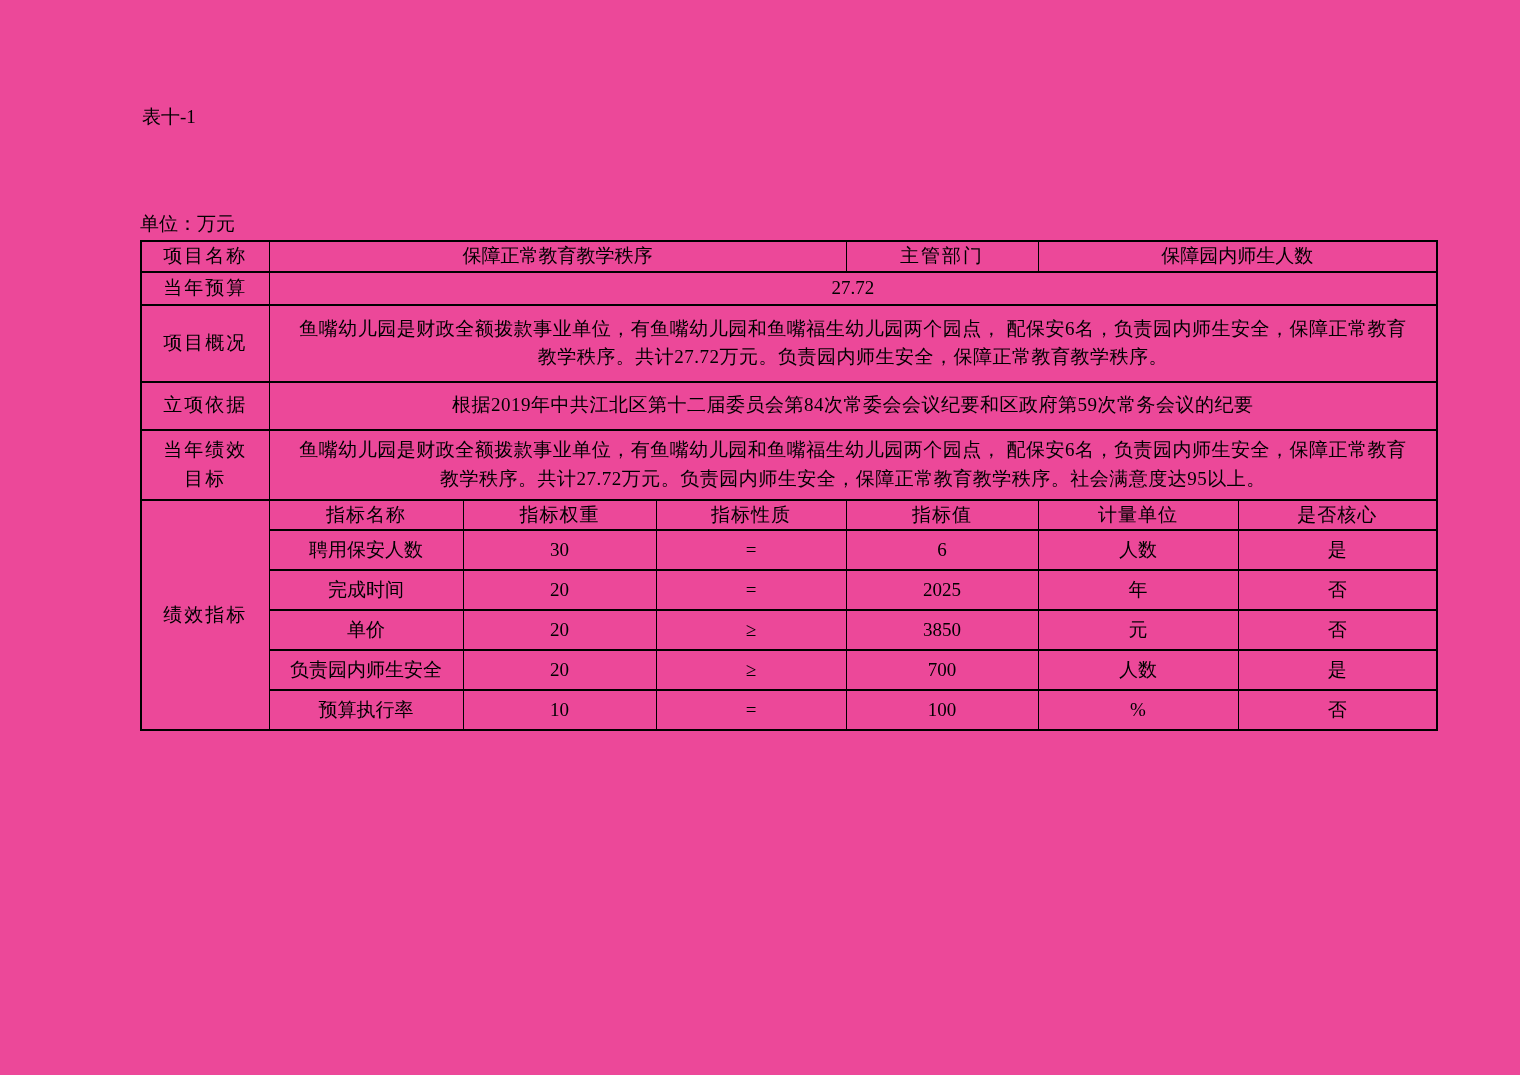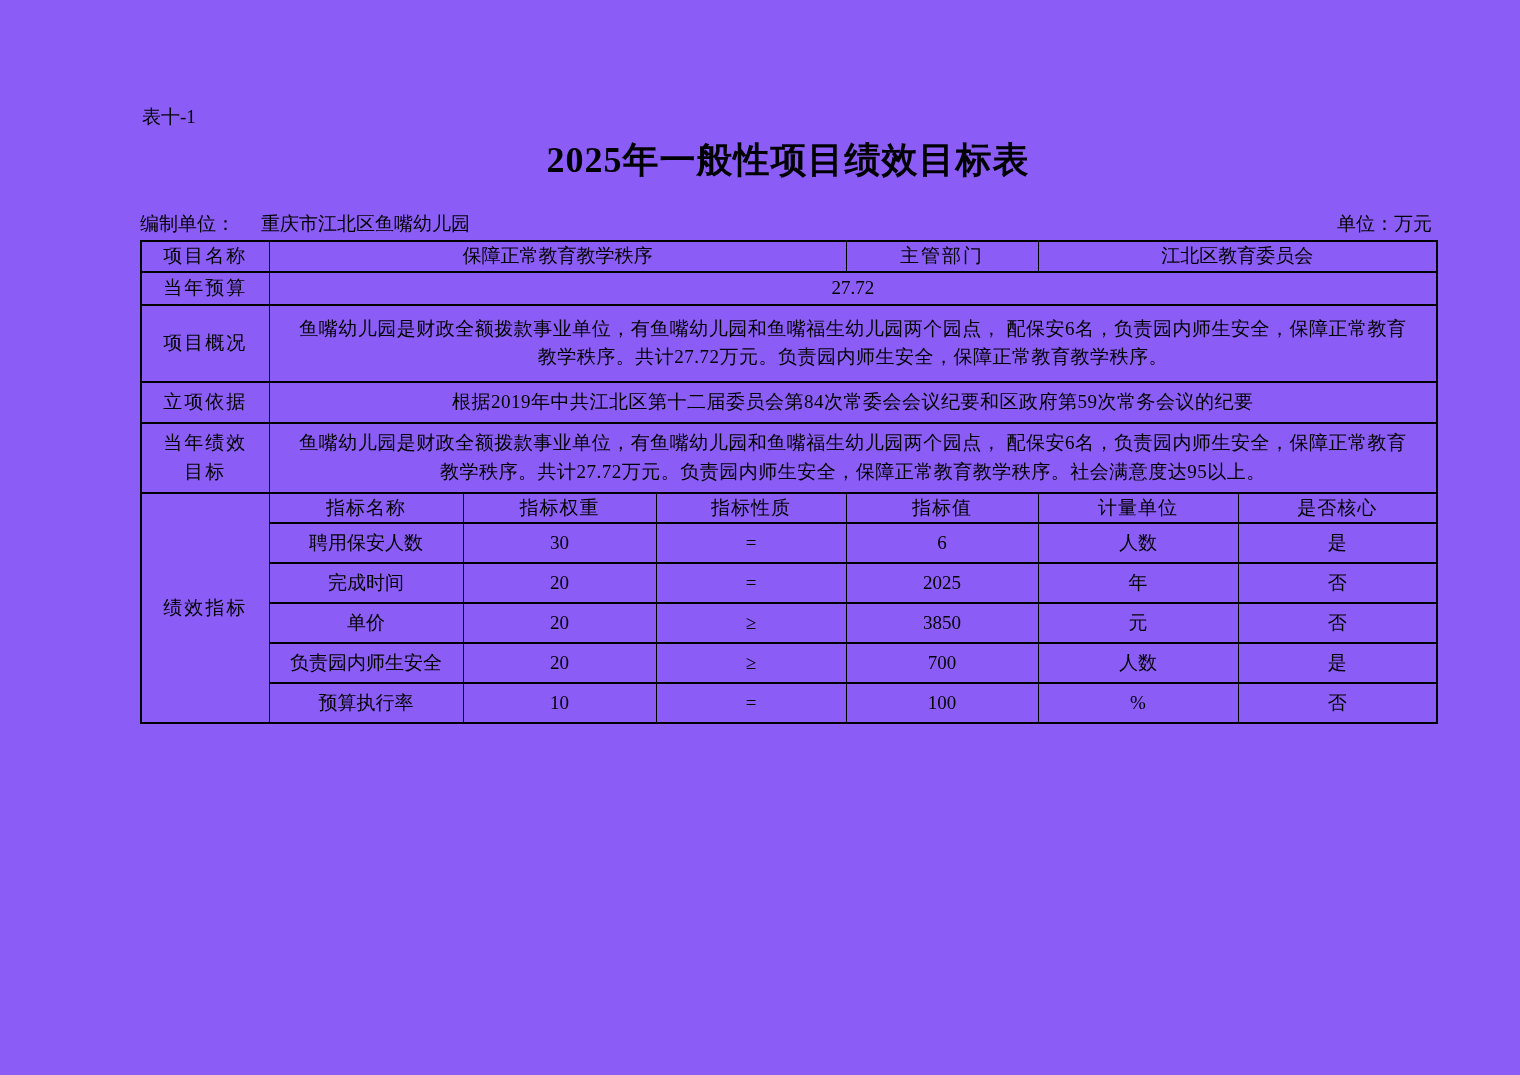--- a/index.html
+++ b/index.html
@@ -1,21 +1,21 @@
 <!DOCTYPE html>
 <html><head>
 <meta charset="utf-8">
 <style>
   * { margin: 0; padding: 0; box-sizing: border-box; }
   html, body { background: #e9e9e9; }
   .page {
     position: relative;
     width: 1520px;
     height: 1075px;
-    background: #8b5cf6;
+    background: #ec4899;
     font-family: "Liberation Serif", "DejaVu Serif", serif;
     color: #000000;
     overflow: hidden;
   }
   .table-label {
     position: absolute;
     left: 142px;
     top: 104px;
     font-size: 19px;
   }
@@ -66,57 +66,53 @@
   td.lbl { letter-spacing: 2px; padding: 0 2px; }
   td.hdr { letter-spacing: 1px; }
   td.para {
     padding: 0 18px;
     letter-spacing: 0.5px;
     line-height: 29px;
   }
   tr.r-name  td { height: 27px; }
   tr.r-budget td { height: 33px; margin-left: 27px; }
   tr.r-overview td { height: 77px; }
-  tr.r-basis td { height: 41px; }
+  tr.r-basis td { height: 48px; }
   tr.r-goal td { height: 70px; }
   tr.r-indh td { height: 29px; }
   tr.r-ind  td { height: 40px; }
 </style>
 </head>
 <body>
 
 <div class="page">
 
   <div class="table-label">表十-1</div>
 
-  <div class="title">2025年一般性项目绩效目标表</div>
 
   <div class="meta-row">
-    <div>
-      <span>编制单位：</span><span class="prepared-value">重庆市江北区鱼嘴幼儿园</span>
-    </div>
     <div class="unit-note">单位：万元</div>
   </div>
 
   <table class="main-table">
     <colgroup>
       <col style="width:128px">
       <col style="width:194px">
       <col style="width:193px">
       <col style="width:190px">
       <col style="width:192px">
       <col style="width:200px">
       <col style="width:199px">
     </colgroup>
     <tbody>
       <tr class="r-name">
         <td class="lbl">项目名称</td>
         <td colspan="3">保障正常教育教学秩序</td>
         <td class="lbl">主管部门</td>
-        <td colspan="2">江北区教育委员会</td>
+        <td colspan="2">保障园内师生人数</td>
       </tr>
       <tr class="r-budget">
         <td class="lbl">当年预算</td>
         <td colspan="6">27.72</td>
       </tr>
       <tr class="r-overview">
         <td class="lbl">项目概况</td>
         <td colspan="6" class="para">鱼嘴幼儿园是财政全额拨款事业单位，有鱼嘴幼儿园和鱼嘴福生幼儿园两个园点， 配保安6名，负责园内师生安全，保障正常教育教学秩序。共计27.72万元。负责园内师生安全，保障正常教育教学秩序。</td>
       </tr>
       <tr class="r-basis">

